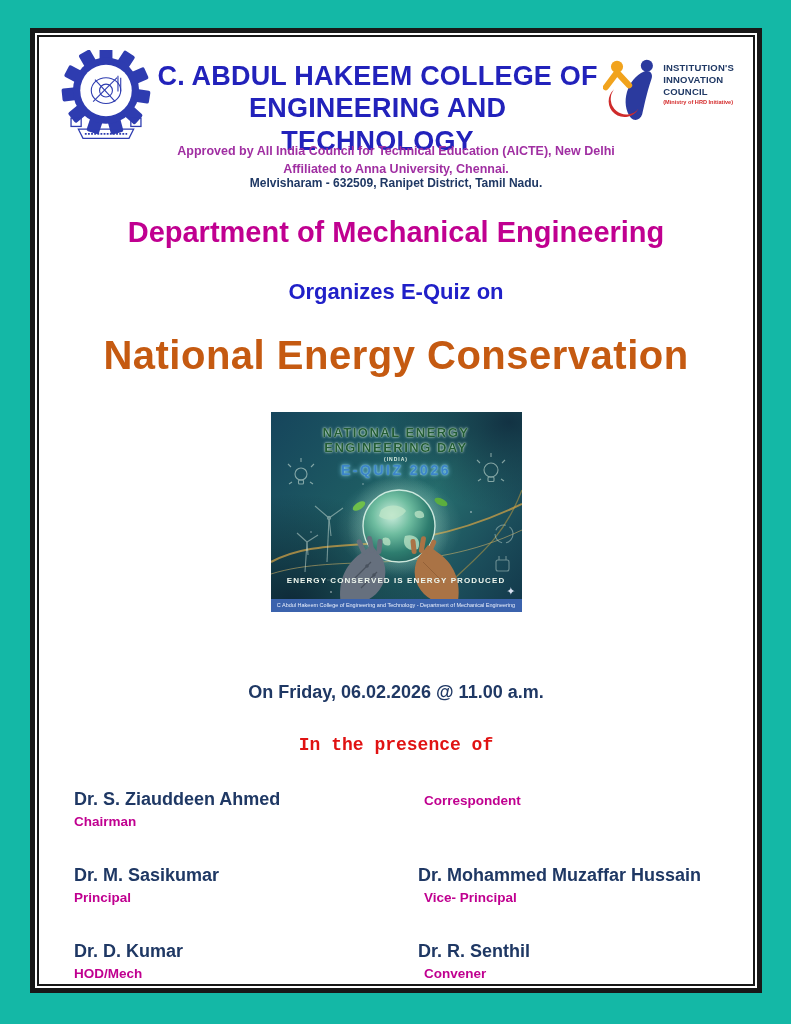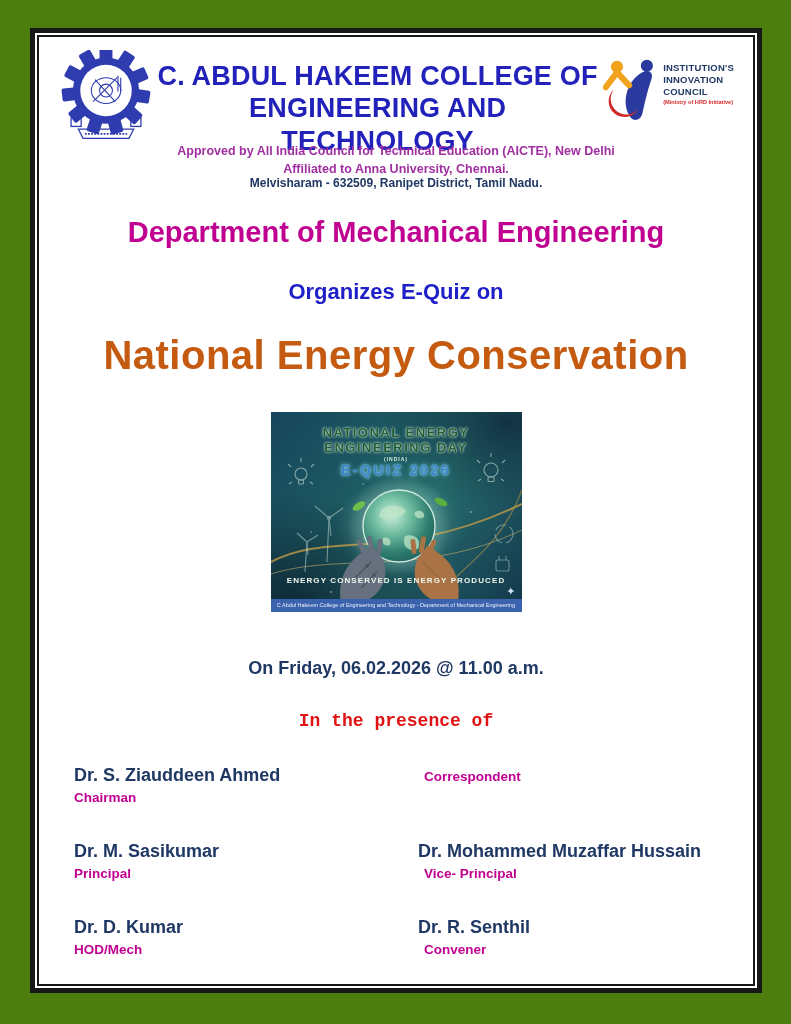--- a/index.html
+++ b/index.html
@@ -1,20 +1,20 @@
 <!DOCTYPE html>
 <html><head>
 <meta charset="utf-8">
 <style>
   * { margin: 0; padding: 0; box-sizing: border-box; }
   html,body { background: #ffffff; }
   .page {
     position: relative;
     width: 791px; height: 1024px;
-    background: #4d7c0f;
+    background: #14b8a6;
     font-family: "Liberation Sans", sans-serif;
     overflow: hidden;
   }
   .frame {
     position: absolute; left: 30px; top: 28px;
     width: 732px; height: 965px;
     border: 5px solid #181818;
     box-shadow: inset 0 0 0 2px #ffffff, inset 0 0 0 4px #181818;
     background: #ffffff;
   }
@@ -67,21 +67,21 @@
               text-shadow: 0 0 5px #7fd4f0, 0 0 2px #a8e6ff; }
   .p-tagline{ top: 164px; font-size: 8px; color: #eef6ee; letter-spacing: 1.1px; }
   .p-diamond{ position: absolute; right: 6px; bottom: 14px; color: #d9e2f2; font-size: 11px; }
   .p-footer {
     position: absolute; left: 0; right: 0; bottom: 0; height: 13px;
     background: #3b63ad; color: #e8eefc; font-size: 5.5px; line-height: 13px;
     text-align: center; white-space: nowrap; overflow: hidden;
   }
 
   
-  .datetime { text-align: center; color: #1f3864; font-size: 18px; font-weight: bold; margin-top: 46px; }
+  .datetime { text-align: center; color: #1f3864; font-size: 18px; font-weight: bold; margin-top: 70px; }
   .presence { text-align: center; color: #e01212; font-size: 18px; font-weight: bold; margin-top: 32px; font-family: Liberation Mono, monospace; }
 
   
   .dignitaries {
     display: grid; grid-template-columns: 344px 1fr;
     row-gap: 36px; padding-left: 30px; margin-top: 34px;
   }
   .dig-name { color: #1f3864; font-size: 18px; font-weight: bold; }
   .dig-role { color: #c00090; font-size: 13.5px; font-weight: bold; margin-top: 4px; }
   .cell.right .dig-role { padding-left: 6px; }

